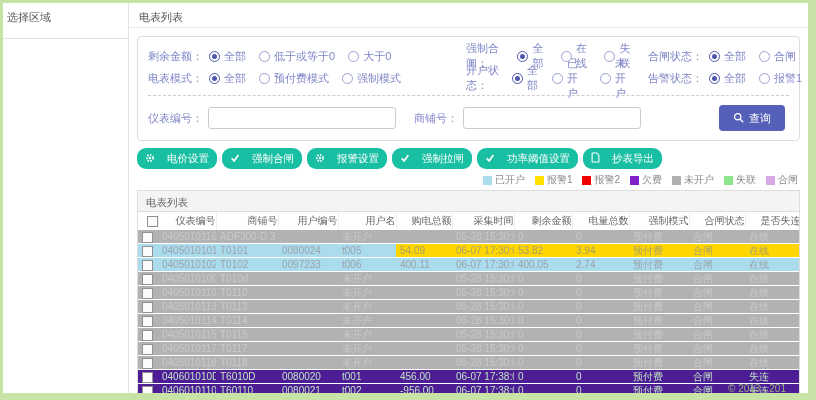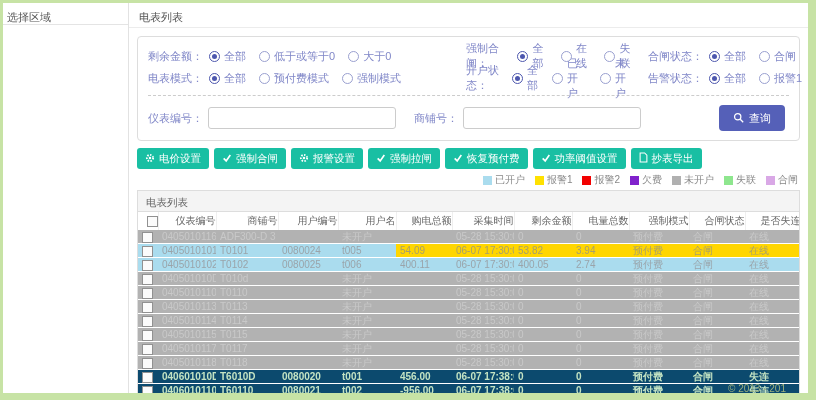--- a/index.html
+++ b/index.html
@@ -1,21 +1,21 @@
 <!DOCTYPE html>
 <html><head>
 <meta charset="utf-8">
 <style>
   html,body{margin:0;padding:0;}
   body{font-family:"Liberation Sans","DejaVu Sans",sans-serif;}
   .frame{position:relative;width:816px;height:400px;background:#c7e3a5;overflow:hidden;}
   .page{position:absolute;left:3px;top:3px;right:8px;bottom:7px;display:flex;background:#eef1ec;}
   
   .sidebar{width:125px;background:#fff;border-right:1px solid #e2e2e2;flex:none;display:flex;flex-direction:column;}
-  .sidebar-header{height:22px;border-bottom:1px solid #e4e4e4;font-size:11px;color:#555;padding:7px 0 0 4px;box-sizing:border-box;}
+  .sidebar-header{height:36px;border-bottom:1px solid #e4e4e4;font-size:11px;color:#555;padding:7px 0 0 4px;box-sizing:border-box;}
   .tree{padding:14px 0 0 7px;font-size:11px;color:#333;}
   .tree-root{display:flex;align-items:center;gap:3px;cursor:pointer;}
   .expander{width:9px;height:9px;border:1px solid #98a0a8;background:#fff;position:relative;flex:none;}
   .expander::after{content:"";position:absolute;left:1px;right:1px;top:3px;height:1px;background:#444;}
   .tree-children{margin-left:5px;}
   .tree-child{position:relative;display:flex;align-items:center;gap:3px;padding-left:14px;height:16px;cursor:pointer;}
   .tree-child::before{content:"";position:absolute;left:4px;top:-6px;bottom:-8px;border-left:1px solid #b4bcc4;}
   .tree-child.last::before{bottom:50%;}
   .tree-child::after{content:"";position:absolute;left:4px;top:50%;width:8px;border-top:1px solid #b4bcc4;}
   .tree-label{white-space:nowrap;}
@@ -33,35 +33,35 @@
   .radio.checked{border-color:#4d57ae;}
   .radio.checked::after{content:"";position:absolute;left:2px;top:2px;right:2px;bottom:2px;border-radius:50%;background:#4d57ae;}
   .dash-sep{border-top:1px dashed #ccc;margin:6px 0 9px 0;}
   .search-row{display:flex;align-items:center;font-size:11px;color:#8087c8;}
   .search-row .slabel{margin-right:5px;}
   .search-input{width:188px;height:22px;border:1px solid #ccc;border-radius:3px;box-sizing:border-box;margin-right:18px;font-size:11px;padding:0 5px;}
   .search-input.short{width:178px;}
   .query-btn{margin-left:auto;margin-right:4px;height:26px;padding:0 14px;background:#5560b8;color:#fff;border:none;border-radius:4px;font-size:11px;display:inline-flex;align-items:center;gap:5px;cursor:pointer;}
   
   .toolbar{margin:7px 8px 0 8px;display:flex;gap:5px;flex:none;}
-  .tbtn{height:21px;padding:0 8px;background:#19bfa3;color:#fff;border:none;border-radius:3px;font-size:10.5px;display:inline-flex;align-items:center;gap:4px;cursor:pointer;white-space:nowrap;}
+  .tbtn{height:21px;padding:0 8px;background:#19bfa3;color:#fff;border:none;border-radius:9px;font-size:10.5px;display:inline-flex;align-items:center;gap:12px;cursor:pointer;white-space:nowrap;}
   .tbtn svg{flex:none;}
   
   .legend{margin:4px 10px 0 8px;display:flex;justify-content:flex-end;gap:10px;font-size:10px;color:#888;flex:none;white-space:nowrap;overflow:hidden;}
   .legend-item{display:inline-flex;align-items:center;gap:3px;flex:none;}
   .legend-swatch{width:9px;height:9px;flex:none;}
   
   .table-panel{margin:3px 8px 0 8px;border:1px solid #ddd;flex:none;overflow:hidden;}
   .panel-header{height:21px;background:#f4f4f4;border-bottom:1px solid #ddd;font-size:10.5px;color:#666;padding:5px 0 0 8px;box-sizing:border-box;}
   table{width:100%;border-collapse:collapse;table-layout:fixed;font-size:10px;}
   thead th{height:18px;font-weight:normal;color:#666;text-align:right;padding:0 0 0 4px;border-right:1px solid #efefef;white-space:nowrap;overflow:hidden;}
   tbody td{height:13px;line-height:13px;padding:0 0 0 4px;border-bottom:1px solid #fff;white-space:nowrap;overflow:hidden;}
   tr.row-gray td{background:#b2b2b2;color:#c9c9c9;}
   tr.row-blue td{background:#aadcee;color:#9aa4aa;}
-  tr.row-green td{background:#0c4a6e;color:#c3e3c3;font-weight:bold;}
+  tr.row-green td{background:#4c1d95;color:#c3e3c3;}
   td.alarm{background:#ffd600 !important;color:#a8a06a !important;}
   .cb{display:inline-block;width:9px;height:9px;border:1px solid #919191;background:#fbfbfb;vertical-align:middle;}
   
   .footer{position:absolute;right:22px;bottom:-1px;font-size:10px;color:#9ab07e;background:transparent;margin-top:45px;}
 </style>
 </head>
 <body>
 
 <div class="frame">
   <div class="page">
@@ -197,26 +197,20 @@
                 <circle cx="8" cy="8" r="5" fill="none" stroke="#fff" stroke-width="3" stroke-dasharray="2.4 2.2"></circle>
                 <circle cx="8" cy="8" r="2" fill="#fff"></circle>
               </svg></span>
             <span>报警设置</span>
           </button>
           <button class="tbtn">
             <span><svg width="10" height="10" viewBox="0 0 12 12">
                 <path d="M2 6.5l3 3 5-7" stroke="#fff" stroke-width="2" fill="none"></path>
               </svg></span>
             <span>强制拉闸</span>
-          </button>
-          <button class="tbtn">
-            <span><svg width="10" height="10" viewBox="0 0 12 12">
-                <path d="M2 6.5l3 3 5-7" stroke="#fff" stroke-width="2" fill="none"></path>
-              </svg></span>
-            <span>恢复预付费</span>
           </button>
           <button class="tbtn">
             <span><svg width="10" height="10" viewBox="0 0 12 12">
                 <path d="M2 6.5l3 3 5-7" stroke="#fff" stroke-width="2" fill="none"></path>
               </svg></span>
             <span>功率阈值设置</span>
           </button>
           <button class="tbtn">
             <span><svg width="9" height="11" viewBox="0 0 12 14">
                 <path d="M1.5 1h6l3 3v9h-9z" fill="none" stroke="#fff" stroke-width="1.4"></path>
@@ -315,21 +309,21 @@
                 <td class="alarm">53.82</td>
                 <td class="alarm">3.94</td>
                 <td class="alarm">预付费</td>
                 <td class="alarm">合闸</td>
                 <td class="alarm">在线</td>
               </tr>
               <tr class="row-blue">
                 <td><span class="cb"></span></td>
                 <td>0405010102</td>
                 <td>T0102</td>
-                <td>0080025</td>
+                <td>0097233</td>
                 <td>t006</td>
                 <td>400.11</td>
                 <td>06-07 17:30:00</td>
                 <td>400.05</td>
                 <td>2.74</td>
                 <td>预付费</td>
                 <td>合闸</td>
                 <td>在线</td>
               </tr>
               <tr class="row-gray">

